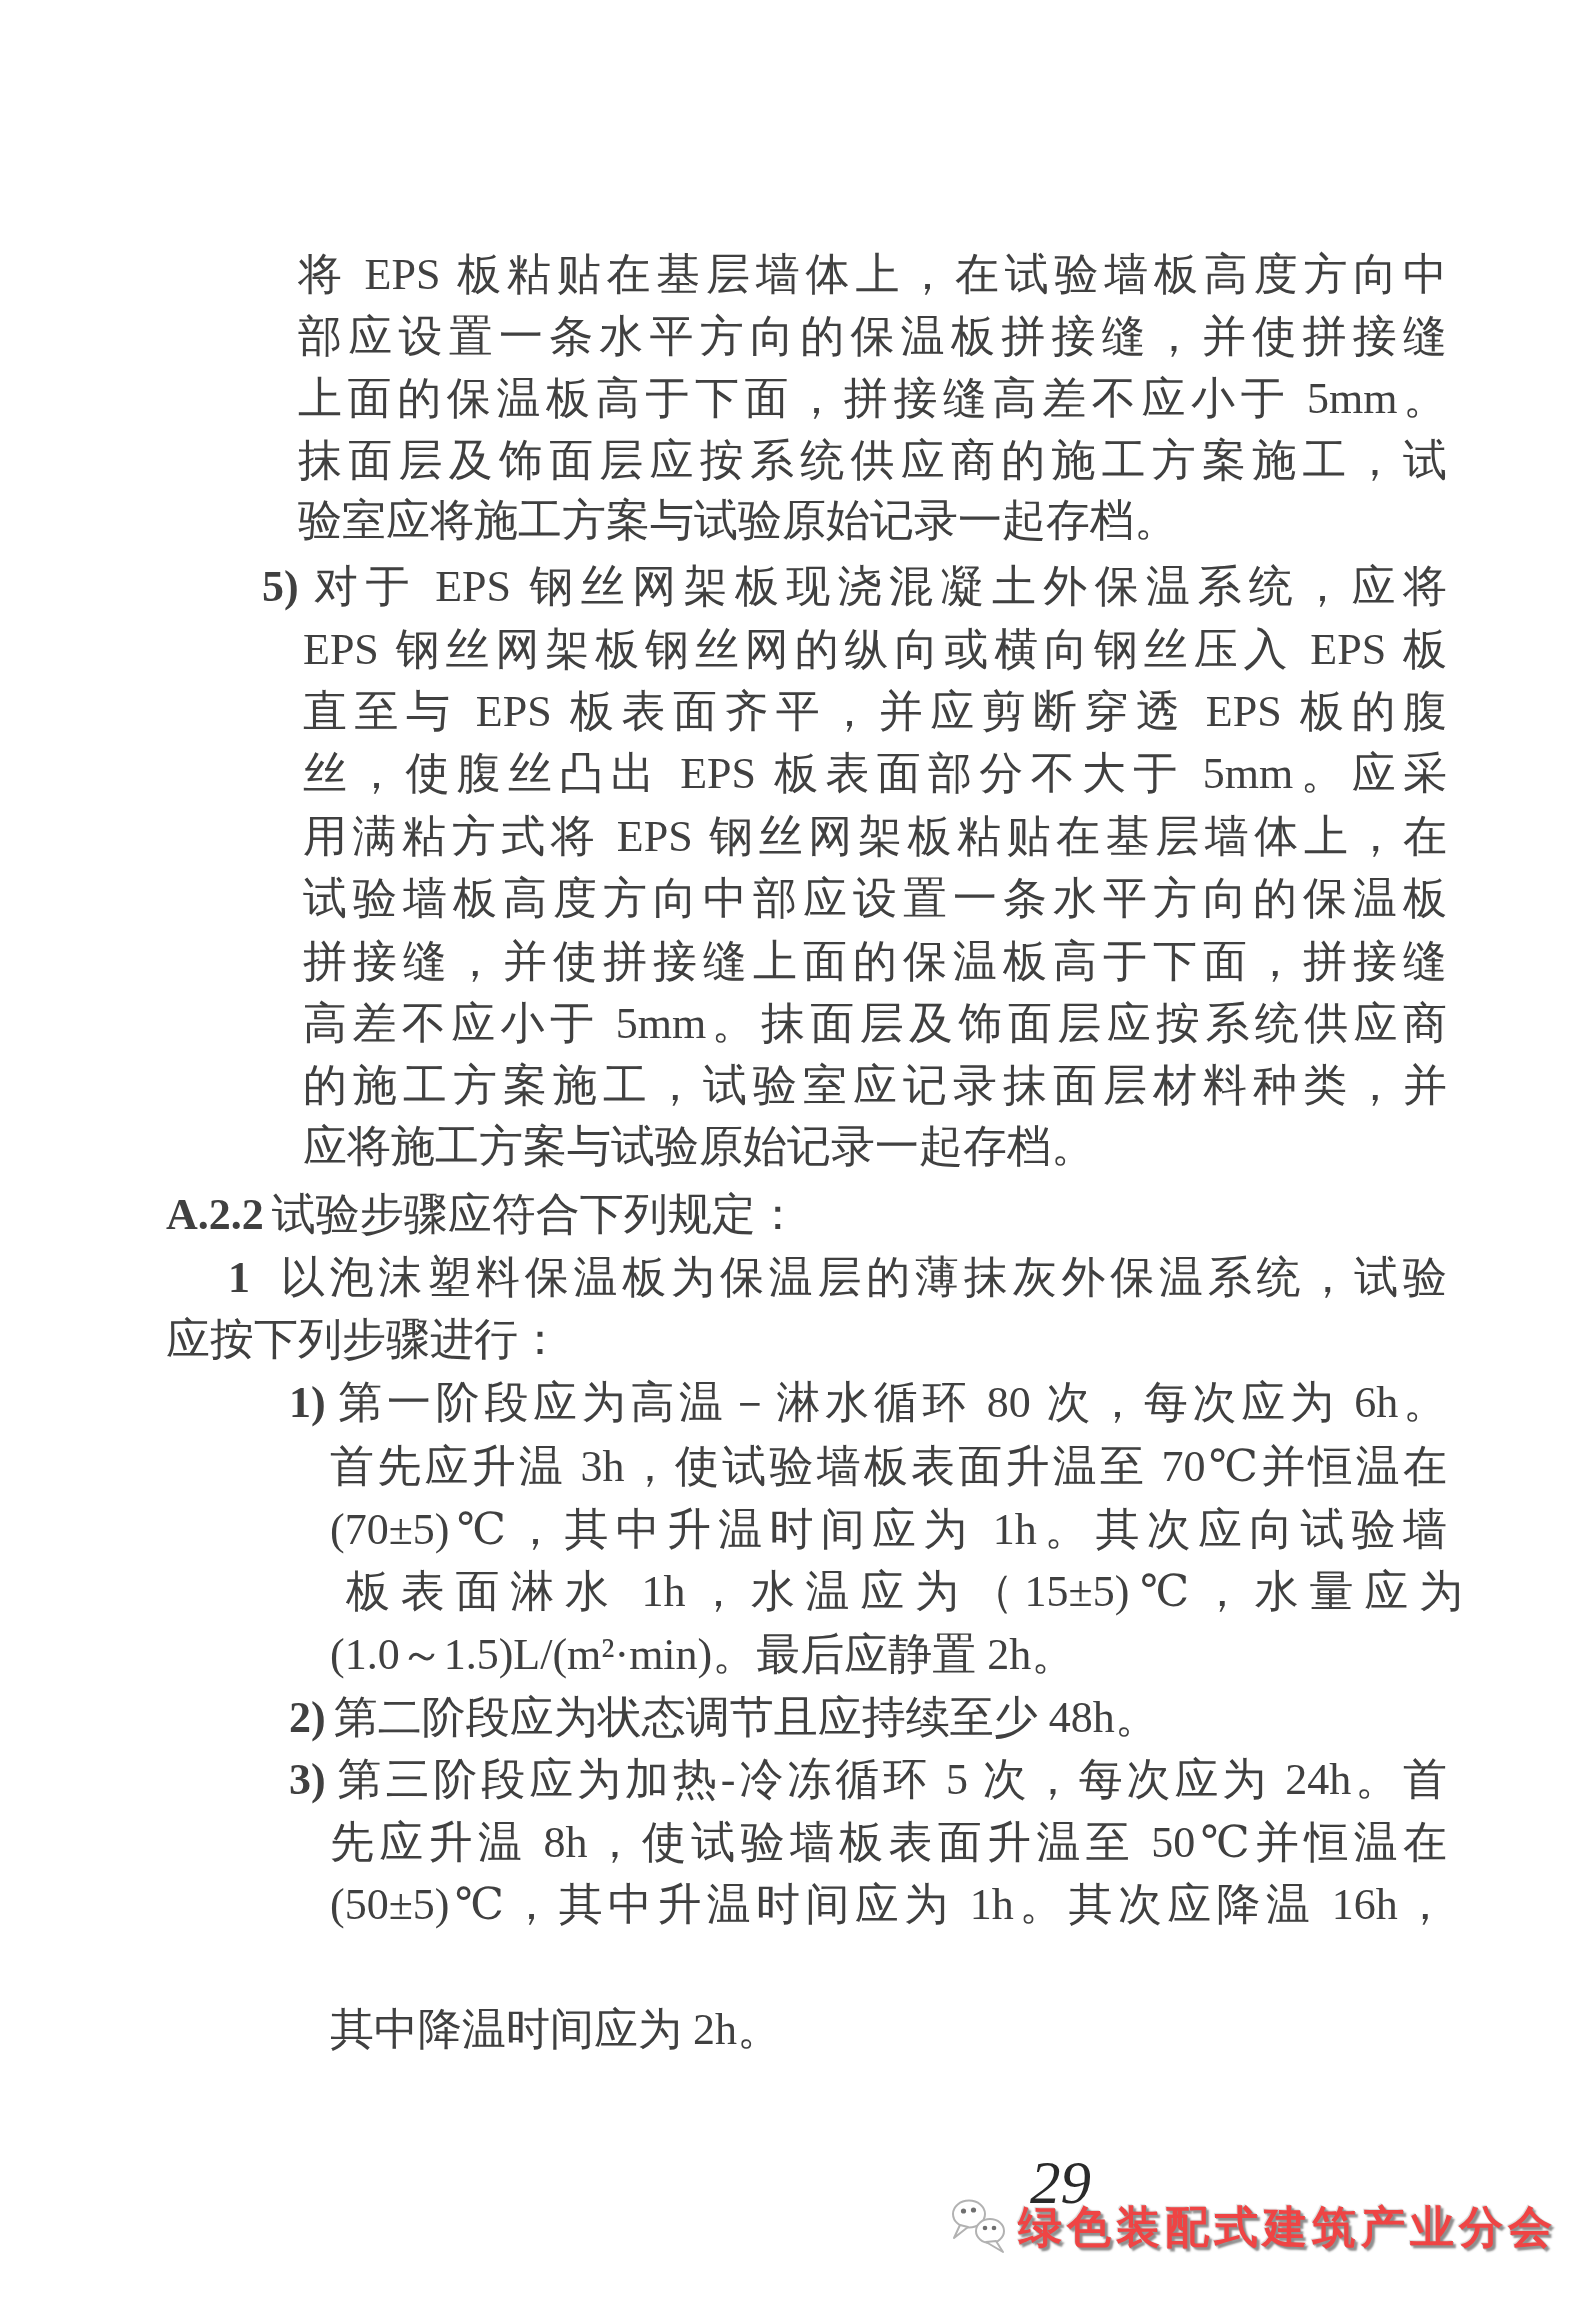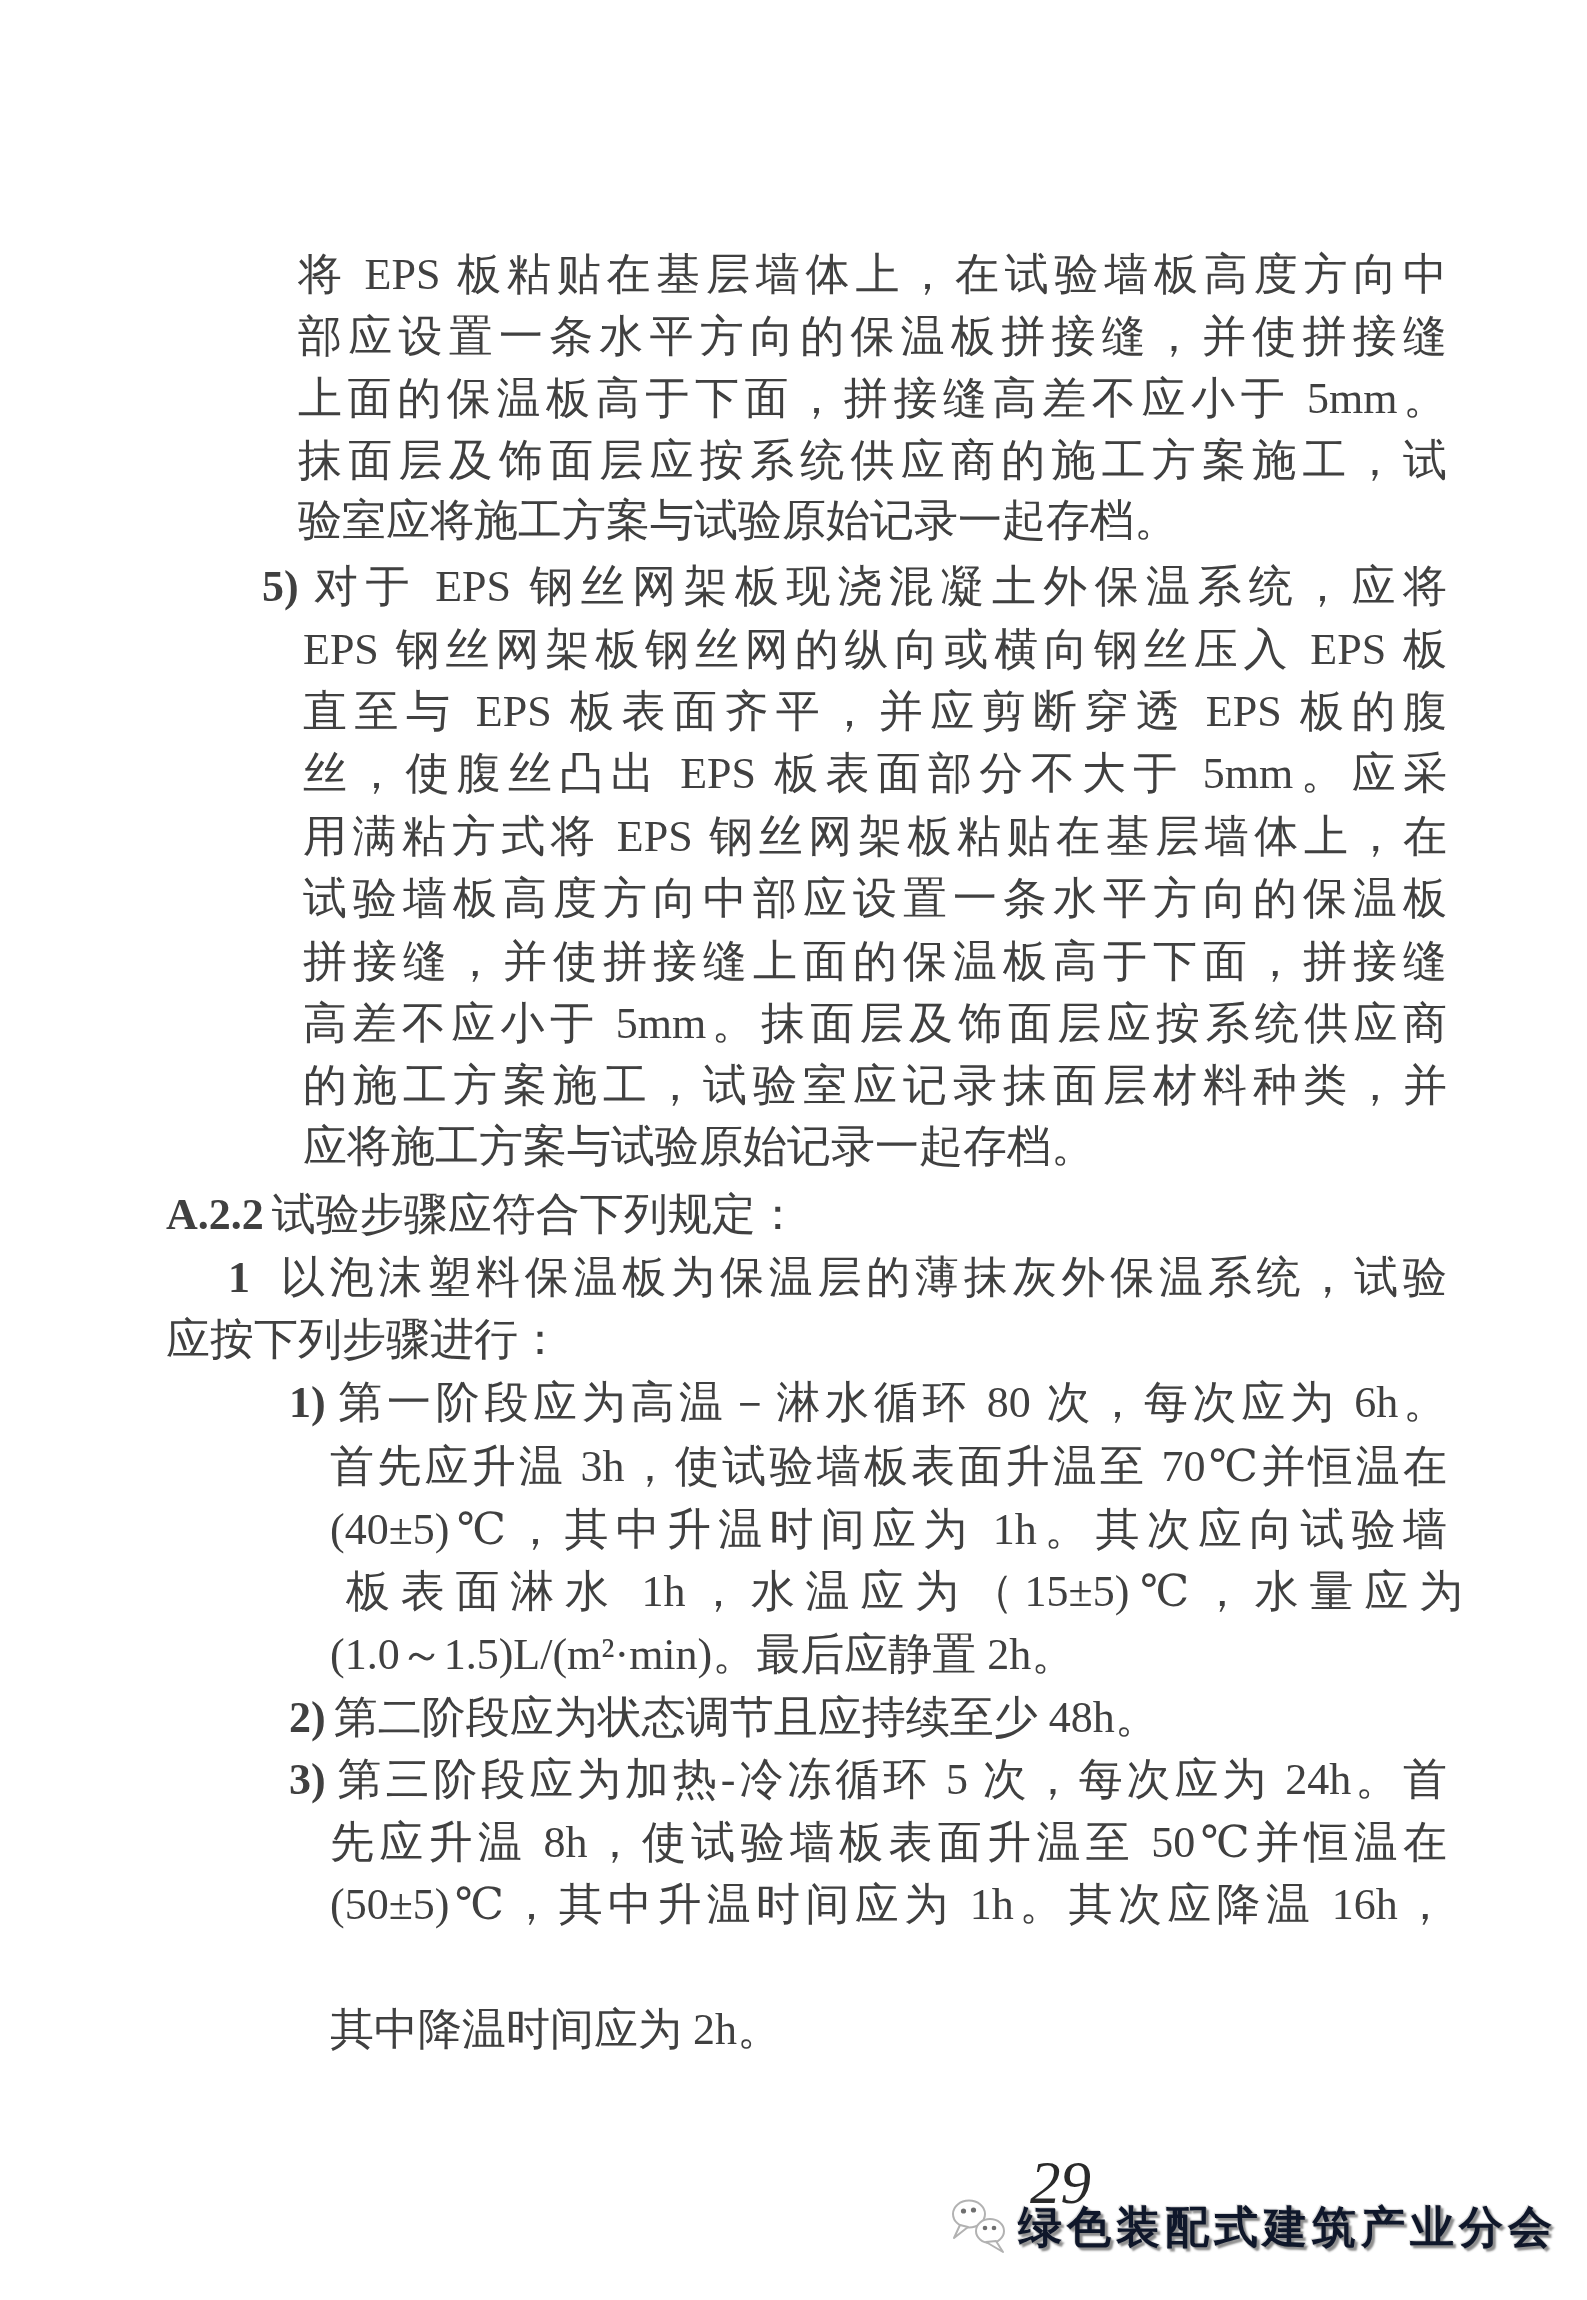--- a/index.html
+++ b/index.html
@@ -42,21 +42,21 @@
     display:flex;
     align-items:center;
     height:58px;
   }
   .wm-logo{width:66px;height:58px;margin-right:4px;}
   .wm-text{
     font-family:"Liberation Sans","DejaVu Sans",sans-serif;
     font-weight:700;
     font-size:44px;
     letter-spacing:5px;
-    color:#0f172a;
+    color:#ef4444;
     text-shadow:3px 3px 2px #8d8d8d, 1px 1px 1px #a5a5a5, -1px -1px 1px #d8d8d8;
     white-space:nowrap;
   }
 </style>
 </head>
 <body>
 
 <div id="page">
 
   <div class="line just" style="left:298px;top:246px;width:1149px"><span>将 EPS 板粘贴在基层墙体上，在试验墙板高度方向中</span></div>
@@ -75,21 +75,21 @@
   <div class="line just" style="left:303px;top:995px;width:1144px"><span>高差不应小于 5mm。抹面层及饰面层应按系统供应商</span></div>
   <div class="line just" style="left:303px;top:1057px;width:1144px"><span>的施工方案施工，试验室应记录抹面层材料种类，并</span></div>
   <div class="line" style="left:303px;top:1118px"><span>应将施工方案与试验原始记录一起存档。</span></div>
 
   <div class="line" style="left:166px;top:1186px"><span class="num">A.2.2</span><span>试验步骤应符合下列规定：</span></div>
   <div class="line just gapw" style="left:228px;top:1249px;width:1219px"><span class="num">1</span><span>以泡沫塑料保温板为保温层的薄抹灰外保温系统，试验</span></div>
   <div class="line" style="left:166px;top:1311px"><span>应按下列步骤进行：</span></div>
 
   <div class="line just" style="left:289px;top:1374px;width:1158px"><span class="num">1)</span><span>第一阶段应为高温－淋水循环 80 次，每次应为 6h。</span></div>
   <div class="line just" style="left:330px;top:1438px;width:1117px"><span>首先应升温 3h，使试验墙板表面升温至 70℃并恒温在</span></div>
-  <div class="line just" style="left:330px;top:1501px;width:1117px"><span>(40±5)℃，其中升温时间应为 1h。其次应向试验墙</span></div>
+  <div class="line just" style="left:330px;top:1501px;width:1117px"><span>(70±5)℃，其中升温时间应为 1h。其次应向试验墙</span></div>
   <div class="line just" style="left:346px;top:1563px;width:1117px"><span>板表面淋水 1h，水温应为（15±5)℃，水量应为</span></div>
   <div class="line" style="left:330px;top:1626px"><span>(1.0～1.5)L/(m²·min)。最后应静置 2h。</span></div>
   <div class="line" style="left:289px;top:1689px"><span class="num">2)</span><span>第二阶段应为状态调节且应持续至少 48h。</span></div>
   <div class="line just" style="left:289px;top:1751px;width:1158px"><span class="num">3)</span><span>第三阶段应为加热-冷冻循环 5 次，每次应为 24h。首</span></div>
   <div class="line just" style="left:330px;top:1814px;width:1117px"><span>先应升温 8h，使试验墙板表面升温至 50℃并恒温在</span></div>
   <div class="line just" style="left:330px;top:1876px;width:1117px"><span>(50±5)℃，其中升温时间应为 1h。其次应降温 16h，</span></div>
   <div class="line" style="left:330px;top:2001px"><span>其中降温时间应为 2h。</span></div>
 
 
   <div class="pageno">29</div>

